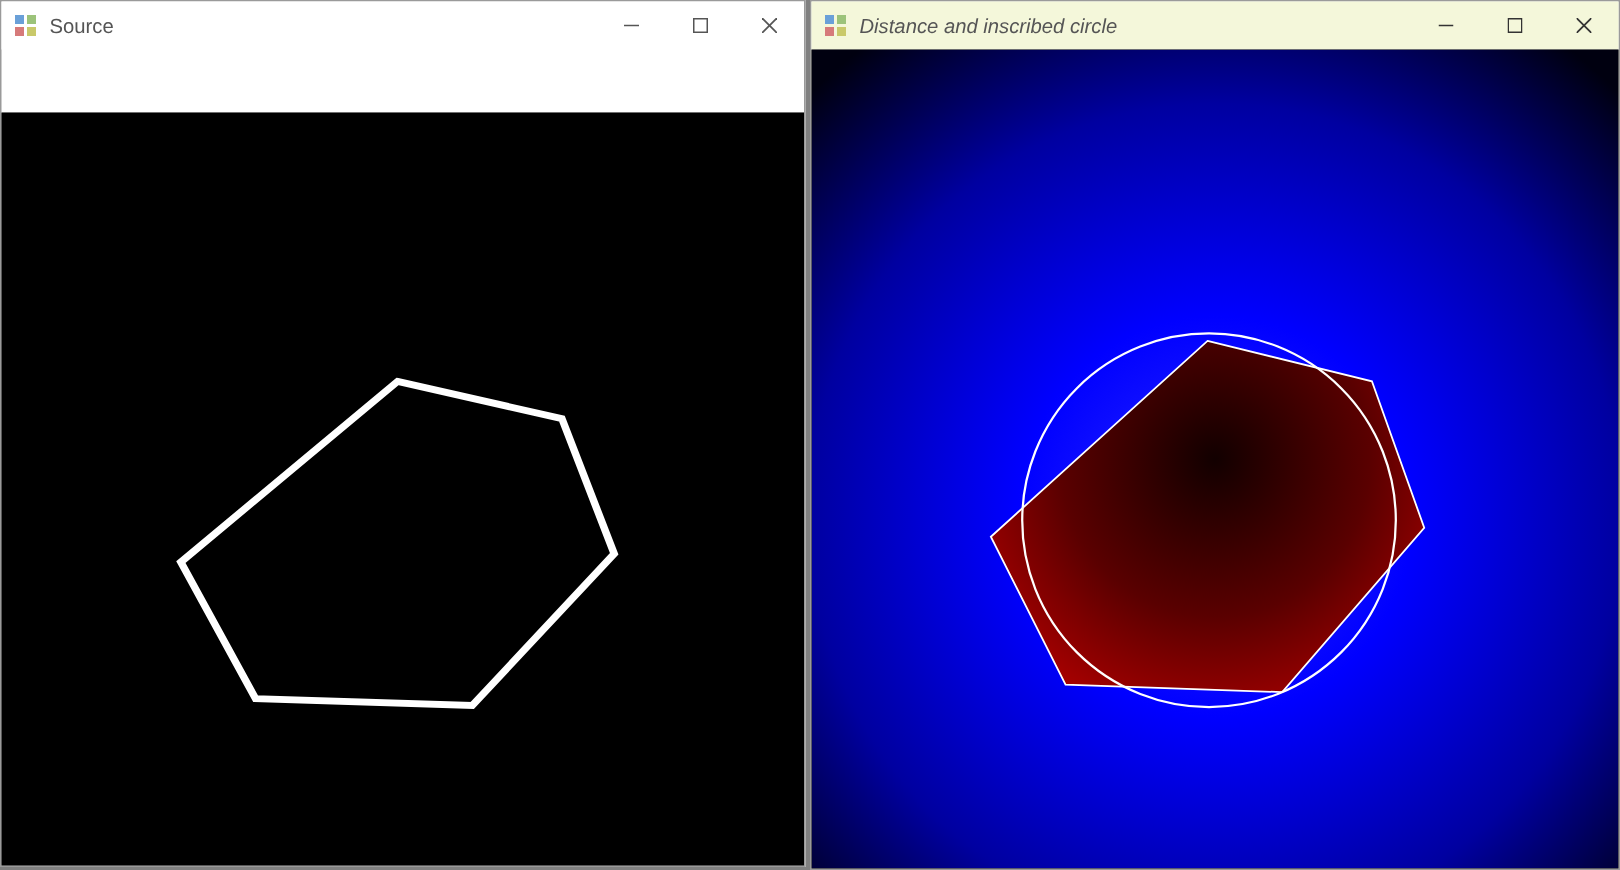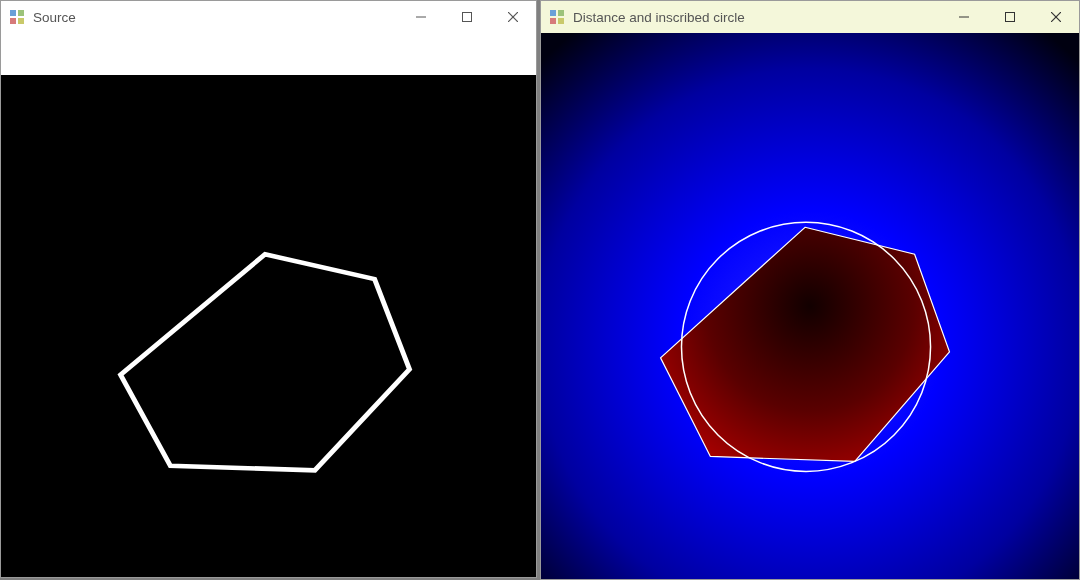--- a/index.html
+++ b/index.html
@@ -14,21 +14,21 @@
     background: #fff;
     box-shadow: 0 0 0 rgba(0,0,0,0);
   }
   .titlebar {
     height: 32px;
     display: flex; align-items: center;
     padding-left: 8px;
     user-select: none;
   }
   .tb-white { background: #ffffff; color:#000; }
-  .tb-pale  { background: #f4f7da; color:#000; }
+  .tb-pale  { background: #f4f7da; color:#000;font-style:italic; }
   .tb-icon {
     width: 16px; height: 16px; margin-right: 8px; flex:0 0 auto;
     display:inline-flex; align-items:center; justify-content:center;
   }
   .tb-title { flex: 0 0 auto; color:#555; font-size:13.5px; }
   .tb-spacer { flex:1 1 auto; }
   .tb-btn {
     width: 46px; height: 32px;
     display:flex; align-items:center; justify-content:center;
     color:#555;

